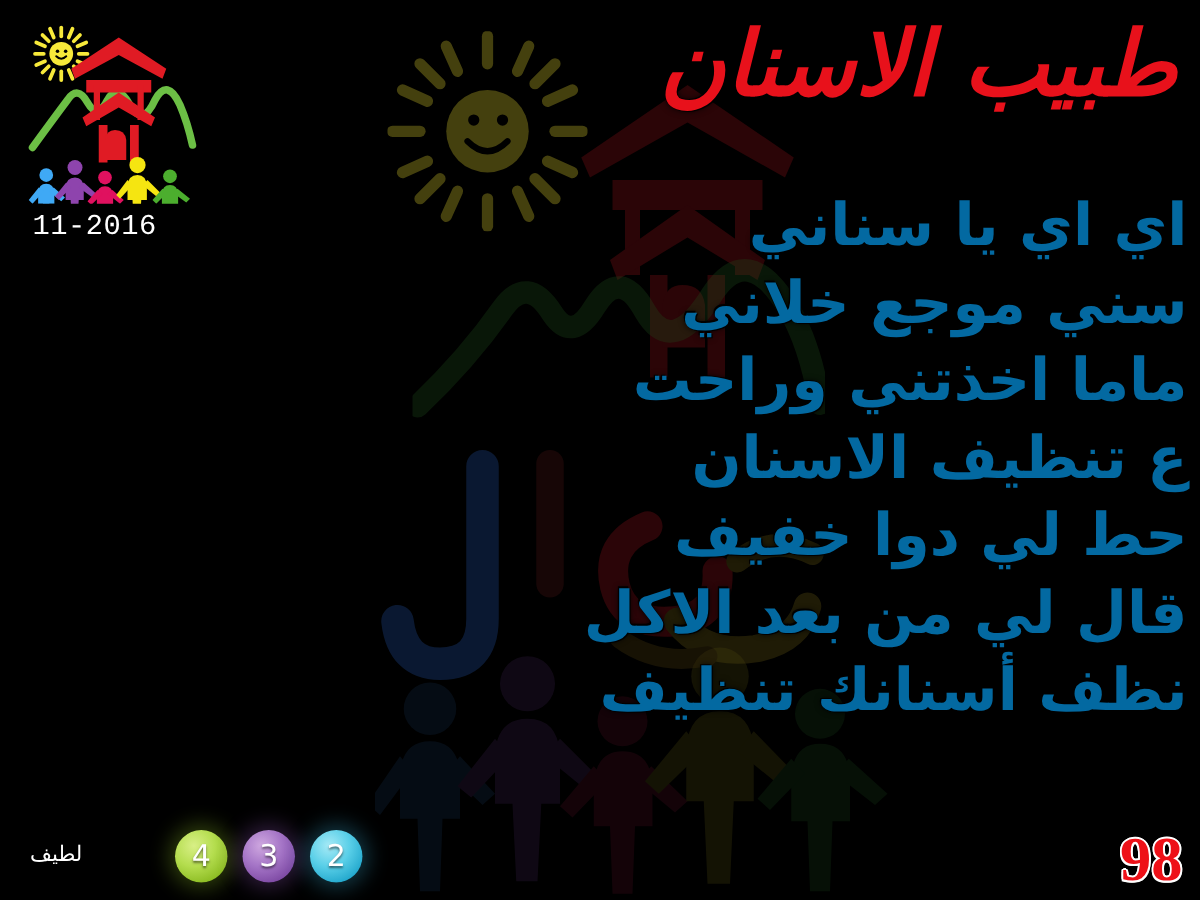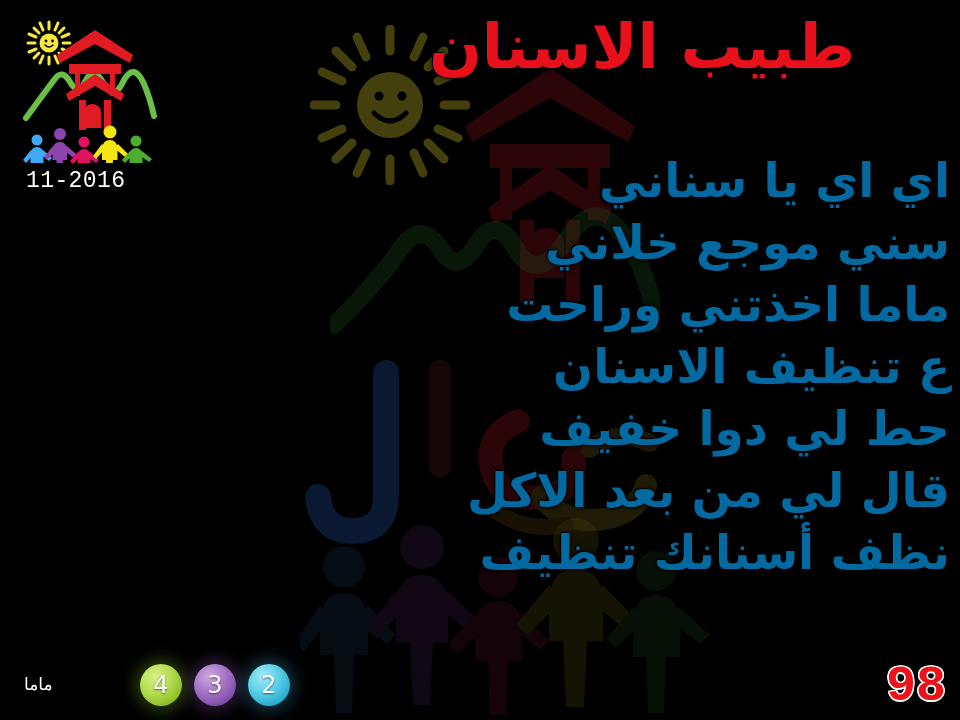--- a/index.html
+++ b/index.html
@@ -51,31 +51,32 @@
     text-align: left;
     white-space: nowrap;
   }
 
   
   #title {
     position: absolute;
     right: 18px;
     top: 14px;
     width: 600px;
-    text-align: center;
+    text-align: right;
     color: #e8111b;
-    font-size: 62px;
+    font-size: 72px;
     font-weight: bold;
     line-height: 1.05;
     direction: rtl;
     white-space: nowrap;
     text-shadow:
        1px  1px 0 rgba(0,0,0,.9),
       -1px -1px 0 rgba(0,0,0,.9),
        0    0   6px rgba(0,0,0,.9);
+    font-style: italic;
   }
 
   
   #poem {
     position: absolute;
     right: 10px;
     top: 150px;
     width: 940px;
     text-align: right;
     direction: rtl;
@@ -140,21 +141,21 @@
     box-shadow: 0 0 16px 5px rgba(60,180,220,.30);
   }
 
   #page-number {
     position: absolute;
     right: 14px;
     bottom: 8px;
     color: #ee1118;
     font-size: 50px;
     font-weight: bold;
-    font-family: Liberation Mono, monospace;
+    font-family: Liberation Serif, serif;
     direction: ltr;
     line-height: 1;
     text-shadow:
        1.5px  0   0 #ffffff,
       -1.5px  0   0 #ffffff,
        0    1.5px 0 #ffffff,
        0   -1.5px 0 #ffffff,
        1.2px 1.2px 0 #ffffff,
       -1.2px 1.2px 0 #ffffff,
        1.2px -1.2px 0 #ffffff,
@@ -340,21 +341,21 @@
   <div id="poem">
     <span class="line">اي اي يا سناني</span>
     <span class="line">سني موجع خلاني</span>
     <span class="line">ماما اخذتني وراحت</span>
     <span class="line">ع تنظيف الاسنان</span>
     <span class="line">حط لي دوا خفيف</span>
     <span class="line">قال لي من بعد الاكل</span>
     <span class="line">نظف أسنانك تنظيف</span>
   </div>
 
-  <div id="brand-label">ماما</div>
+  <div id="brand-label">لطيف</div>
 
   <div id="level-badges">
     <div class="badge g4">4</div>
     <div class="badge g3">3</div>
     <div class="badge g2">2</div>
   </div>
 
   <div id="page-number">98</div>
 
 </div>

